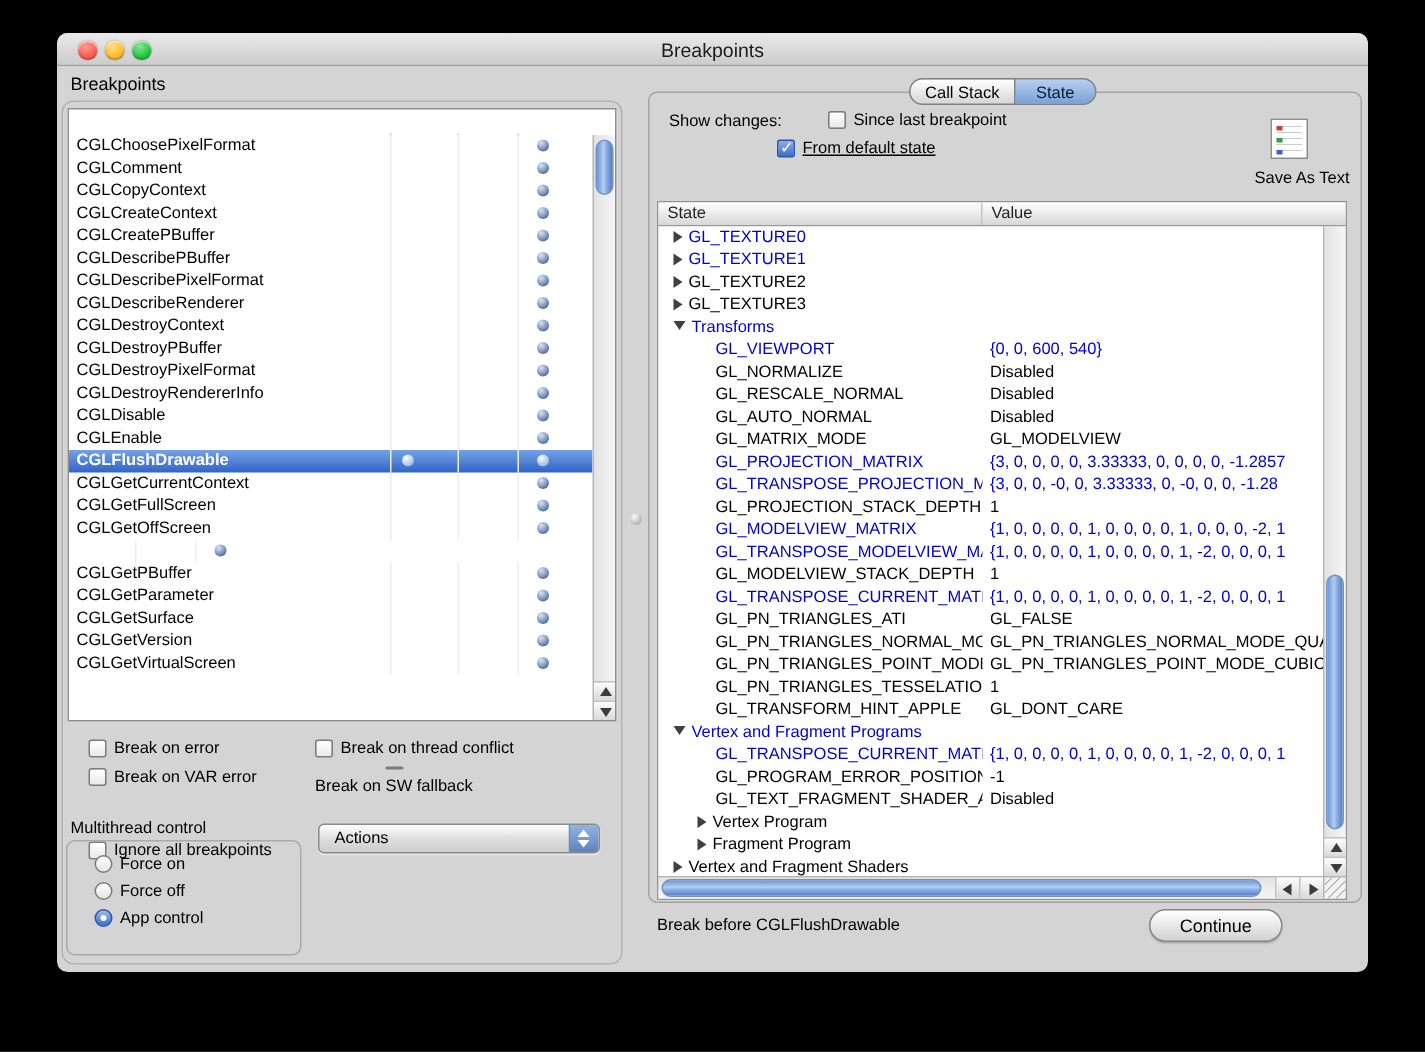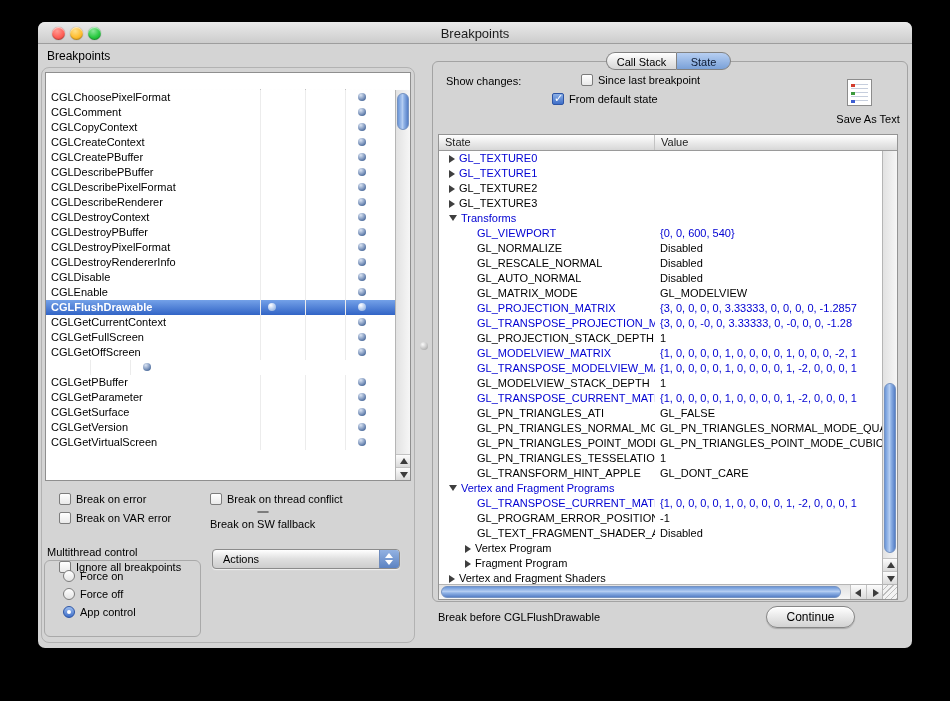--- a/index.html
+++ b/index.html
@@ -46,21 +46,21 @@
   #fn-vscroll .vthumb{top:3px;height:37px;}
   .varrows{position:absolute;left:0;right:0;bottom:0;}
   .sarrow{width:100%;height:13px;position:relative;background:linear-gradient(#fcfcfc,#dadada);border-top:1px solid #c2c2c2;box-sizing:border-box;}
   .sarrow::after{content:'';position:absolute;left:4px;border-left:4px solid transparent;border-right:4px solid transparent;}
   .sarrow.up::after{top:3px;border-bottom:6px solid #3c3c3c;}
   .sarrow.down::after{top:4px;border-top:6px solid #3c3c3c;}
   
   .cb{position:absolute;display:flex;align-items:center;gap:5px;height:13px;}
   #cb1{left:59px;top:492px;}#cb2{left:59px;top:511px;}#cb3{left:59px;top:560px;}
   #cb4{left:210px;top:492px;}#cb5{left:210px;top:511px;flex-direction:column;}
-  #sc1{left:581px;top:73px;}#sc2{left:552px;top:92px;}
+  #sc1{left:552px;top:73px;}#sc2{left:518px;top:92px;text-decoration:underline;}
   .box{position:relative;width:12px;height:12px;border:1px solid #7c7c7c;border-radius:2px;box-sizing:border-box;
     background:linear-gradient(#ffffff,#e9e9e9);}
   .box.on{background:linear-gradient(#8cb0e6,#3e6ec8);border-color:#2d55a5;}
   .box.on::after{content:'✓';position:absolute;left:1px;top:-2px;color:#fff;font-size:11px;font-weight:bold;}
   .cbl{font-size:11px;color:#000;white-space:nowrap;}
   .radio{position:absolute;display:flex;align-items:center;gap:5px;height:13px;}
   #r1{left:63px;top:569px;}#r2{left:63px;top:587px;}#r3{left:63px;top:605px;}
   .rb{position:relative;width:12px;height:12px;border:1px solid #7c7c7c;border-radius:50%;box-sizing:border-box;
     background:linear-gradient(#ffffff,#e3e3e3);}
   .rb.on{background:linear-gradient(#9dbdef,#3e6ec8);border-color:#2d55a5;}

